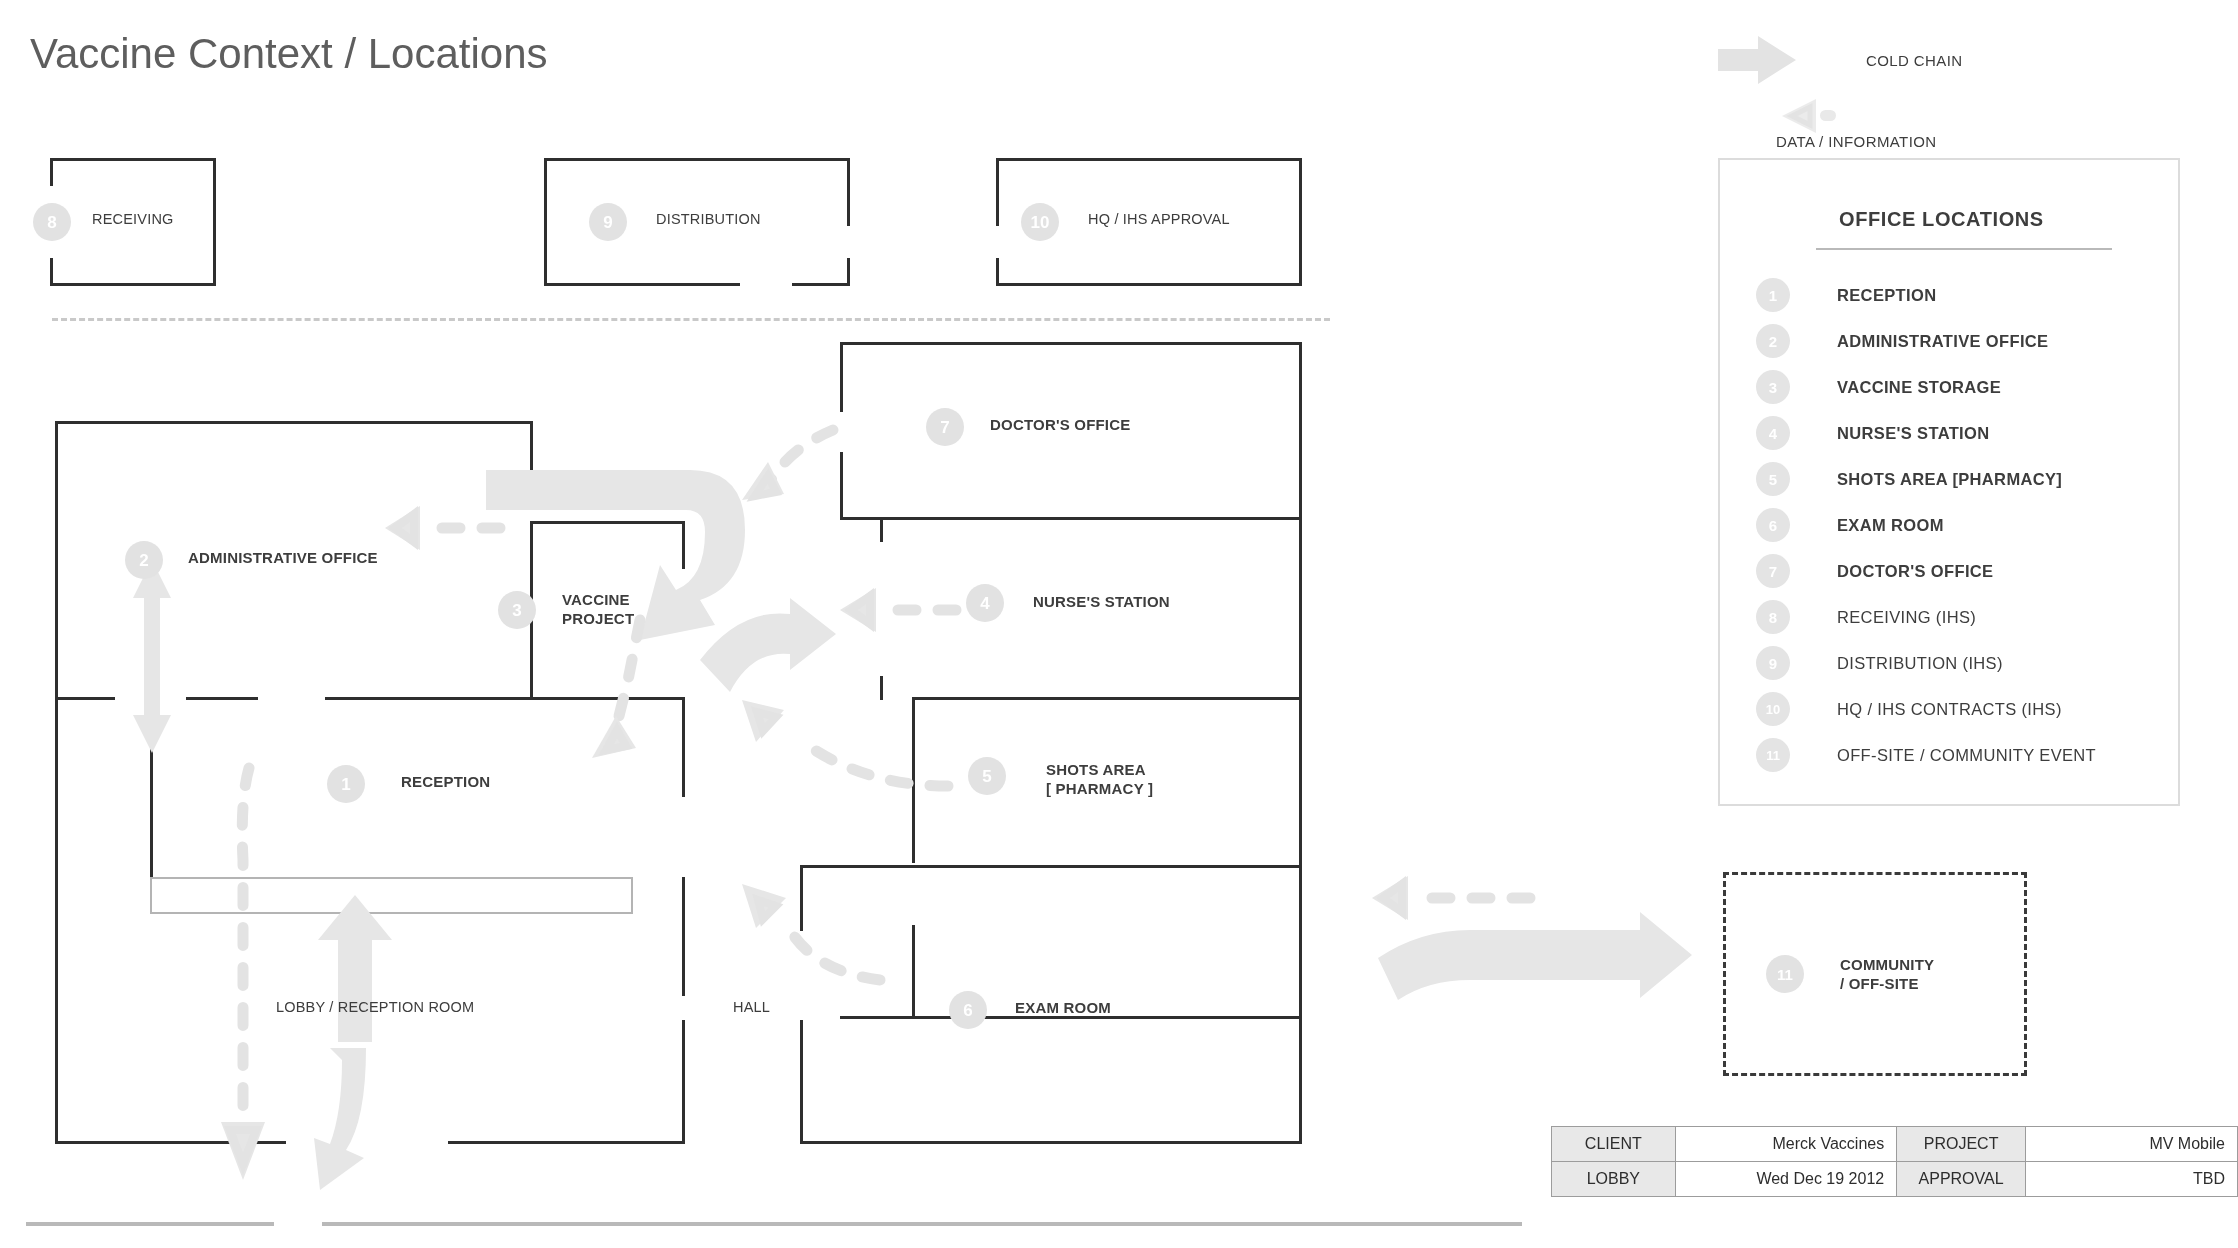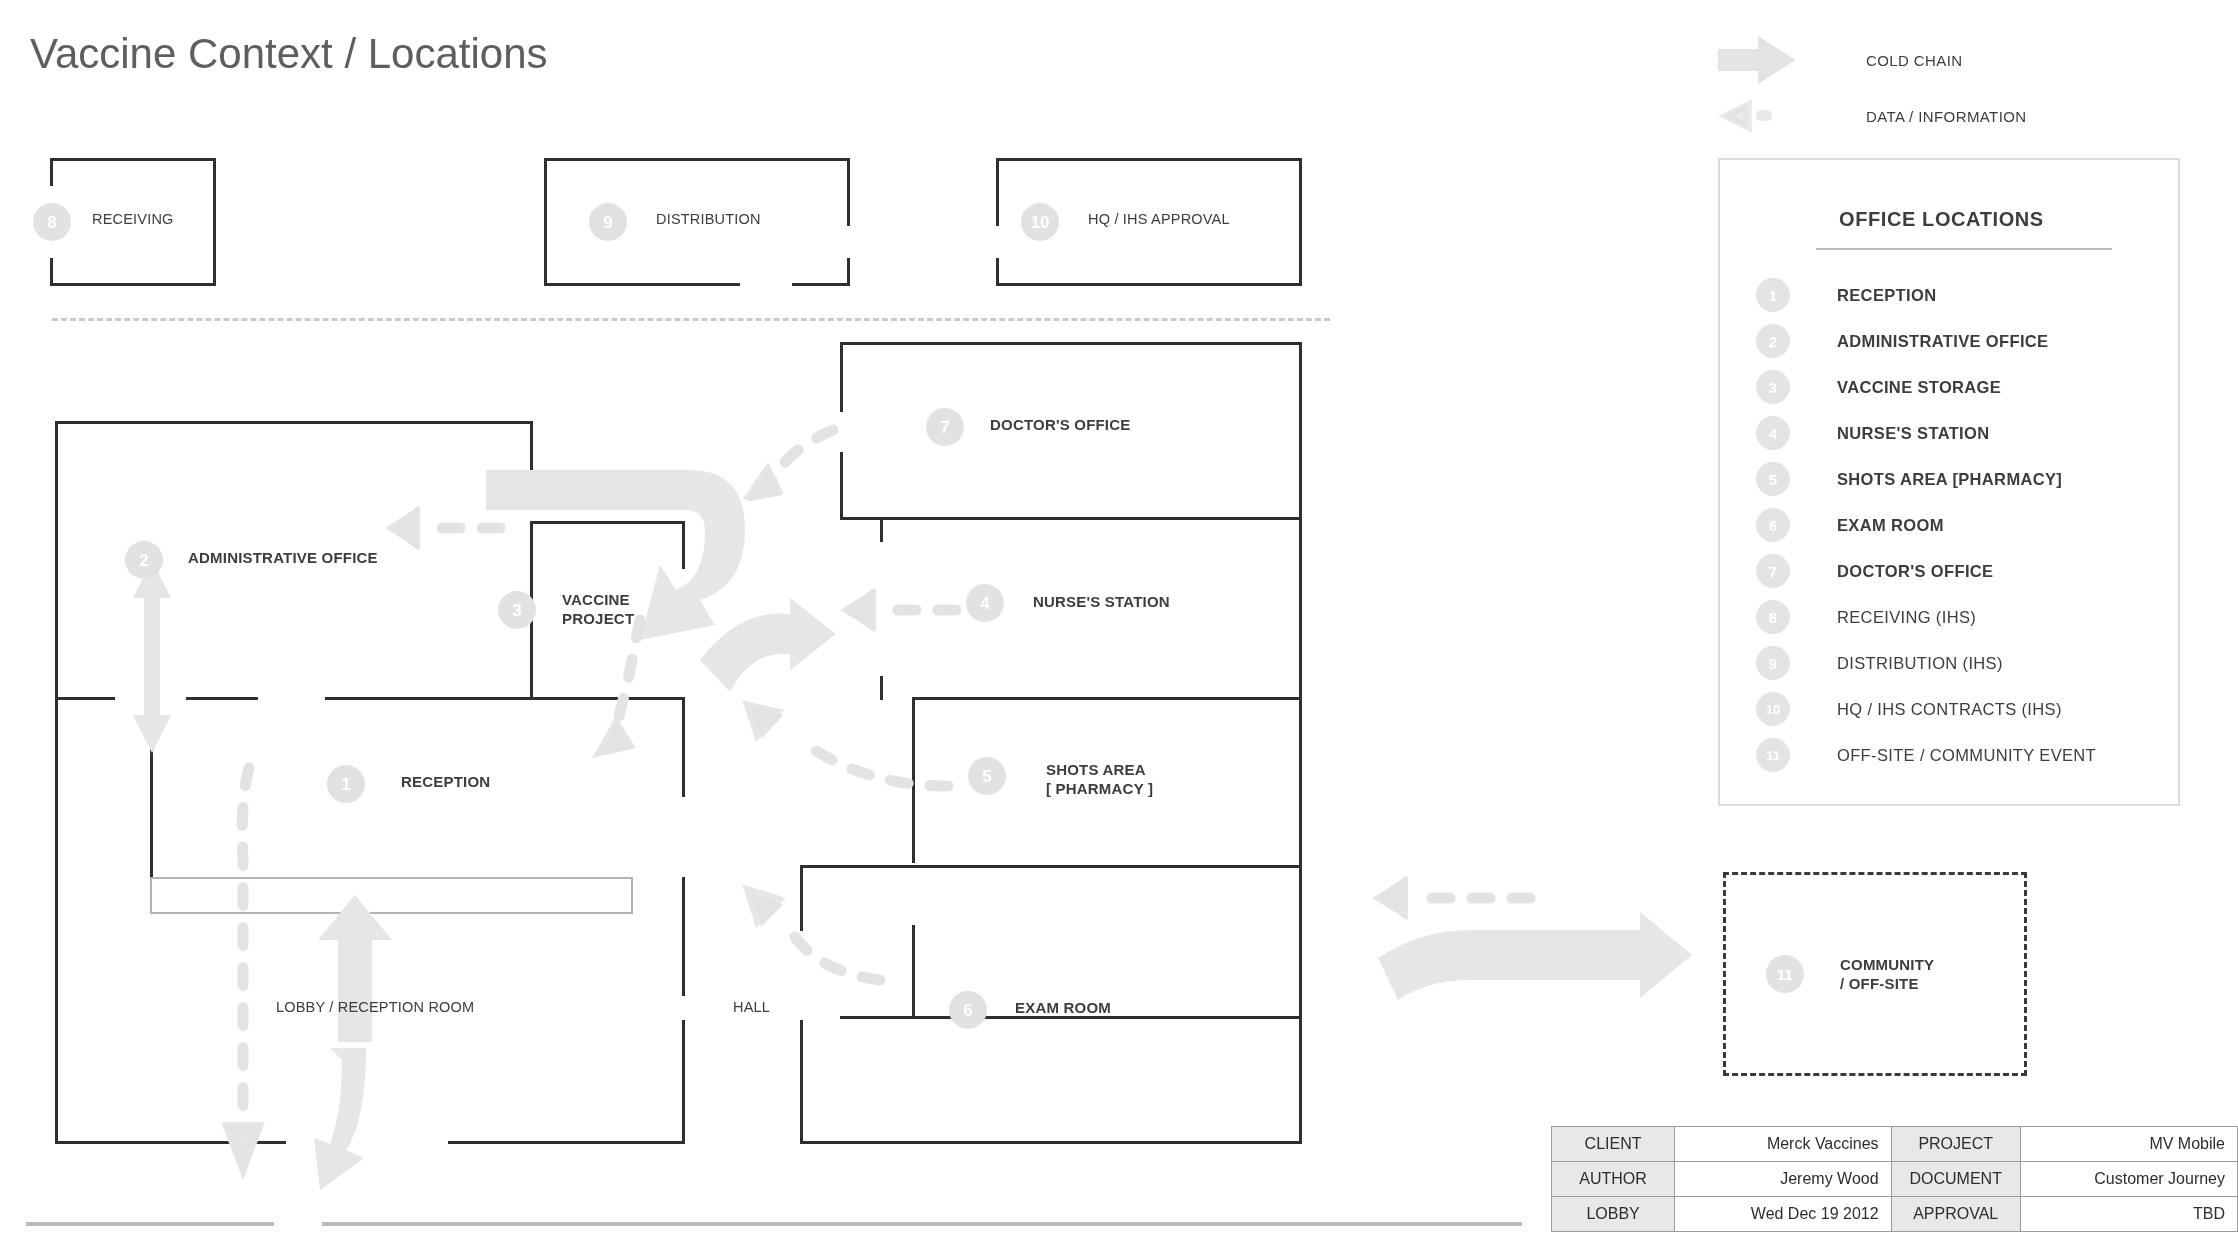--- a/index.html
+++ b/index.html
@@ -383,21 +383,21 @@
 <div class="footer-rule" style="left:26px; top:1222px; width:248px;"></div>
 <div class="footer-rule" style="left:322px; top:1222px; width:1200px;"></div>
 
 <div id="legend">
   <div class="legend-row" style="left:0; top:14px;">
     <svg width="78" height="48" viewBox="0 0 78 48">
       <path fill="#e3e3e3" d="M0 13 L40 13 L40 0 L78 24 L40 48 L40 35 L0 35 Z"></path>
     </svg>
     <span class="legend-text bold" style="margin-left:70px;">COLD CHAIN</span>
   </div>
-  <div class="legend-row" style="left:0; top:77px;">
+  <div class="legend-row" style="left:0; top:77px;flex-direction:column;">
     <svg width="90" height="34" viewBox="0 0 90 34">
       <path fill="#ebebeb" d="M0 17 L34 0 L34 34 Z"></path>
       <path fill="none" stroke="#e3e3e3" stroke-width="5" d="M10 17 L28 8 L28 26 Z"></path>
       <rect x="38" y="11" width="16" height="11" rx="5.5" fill="#e9e9e9"></rect>
     </svg>
     <span class="legend-text" style="margin-left:58px;">DATA / INFORMATION</span>
   </div>
 </div>
 
 <div id="locations-panel">
@@ -459,25 +459,19 @@
 
 <table id="meta-table">
   <tbody>
     <tr>
       <td class="key">CLIENT</td>
       <td class="val">Merck Vaccines</td>
       <td class="key">PROJECT</td>
       <td class="val">MV Mobile</td>
     </tr>
     <tr>
-      <td class="key">AUTHOR</td>
-      <td class="val">Jeremy Wood</td>
-      <td class="key">DOCUMENT</td>
-      <td class="val">Customer Journey</td>
-    </tr>
-    <tr>
       <td class="key">LOBBY</td>
       <td class="val">Wed Dec 19 2012</td>
       <td class="key">APPROVAL</td>
       <td class="val">TBD</td>
     </tr>
   </tbody>
 </table>
 
 </body></html>

